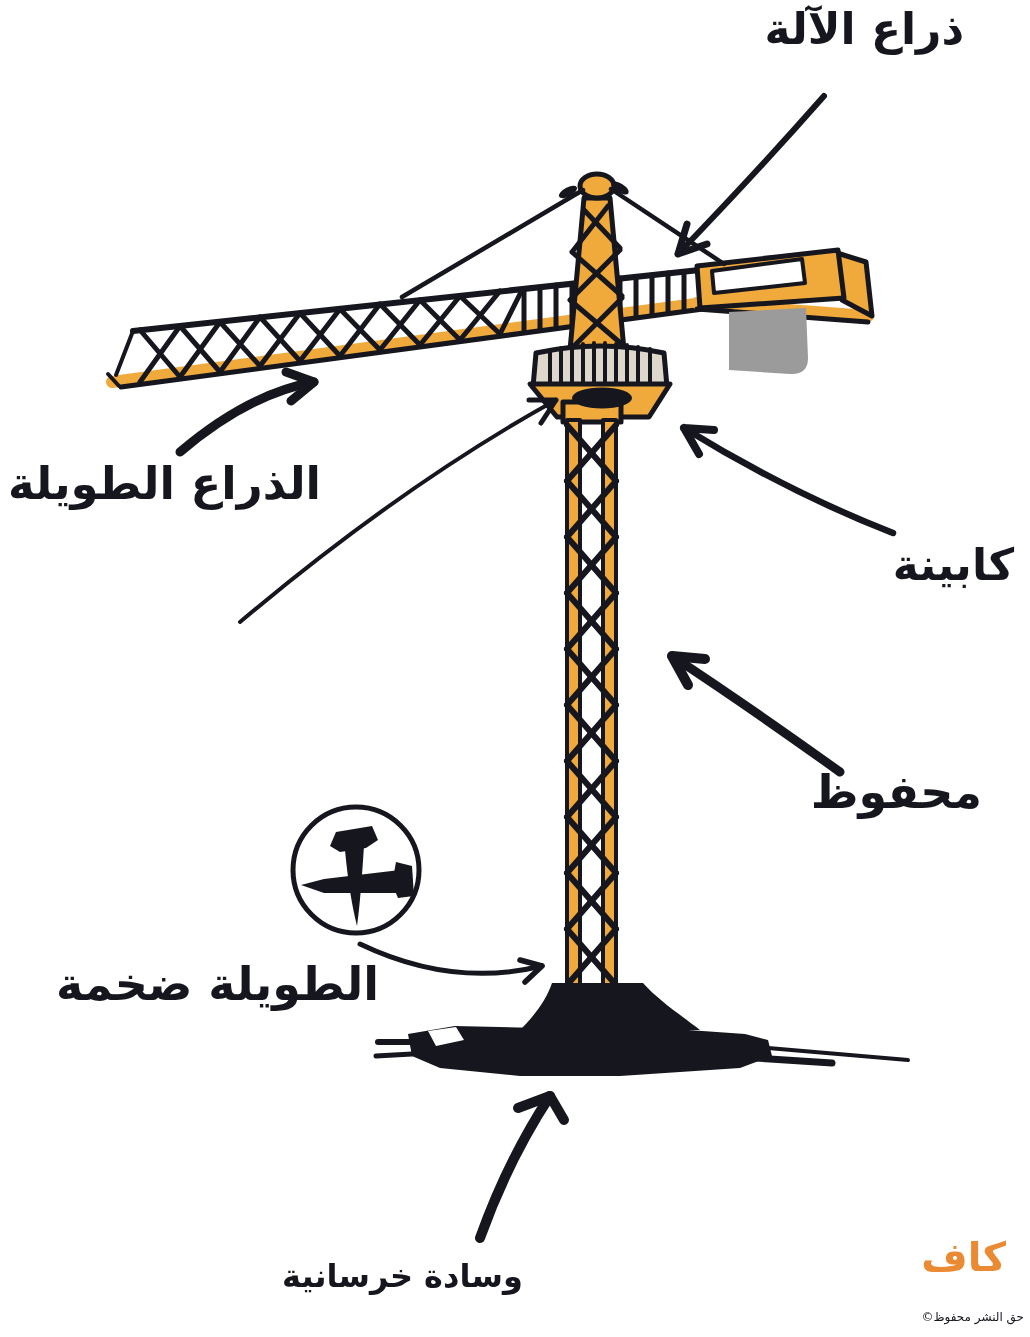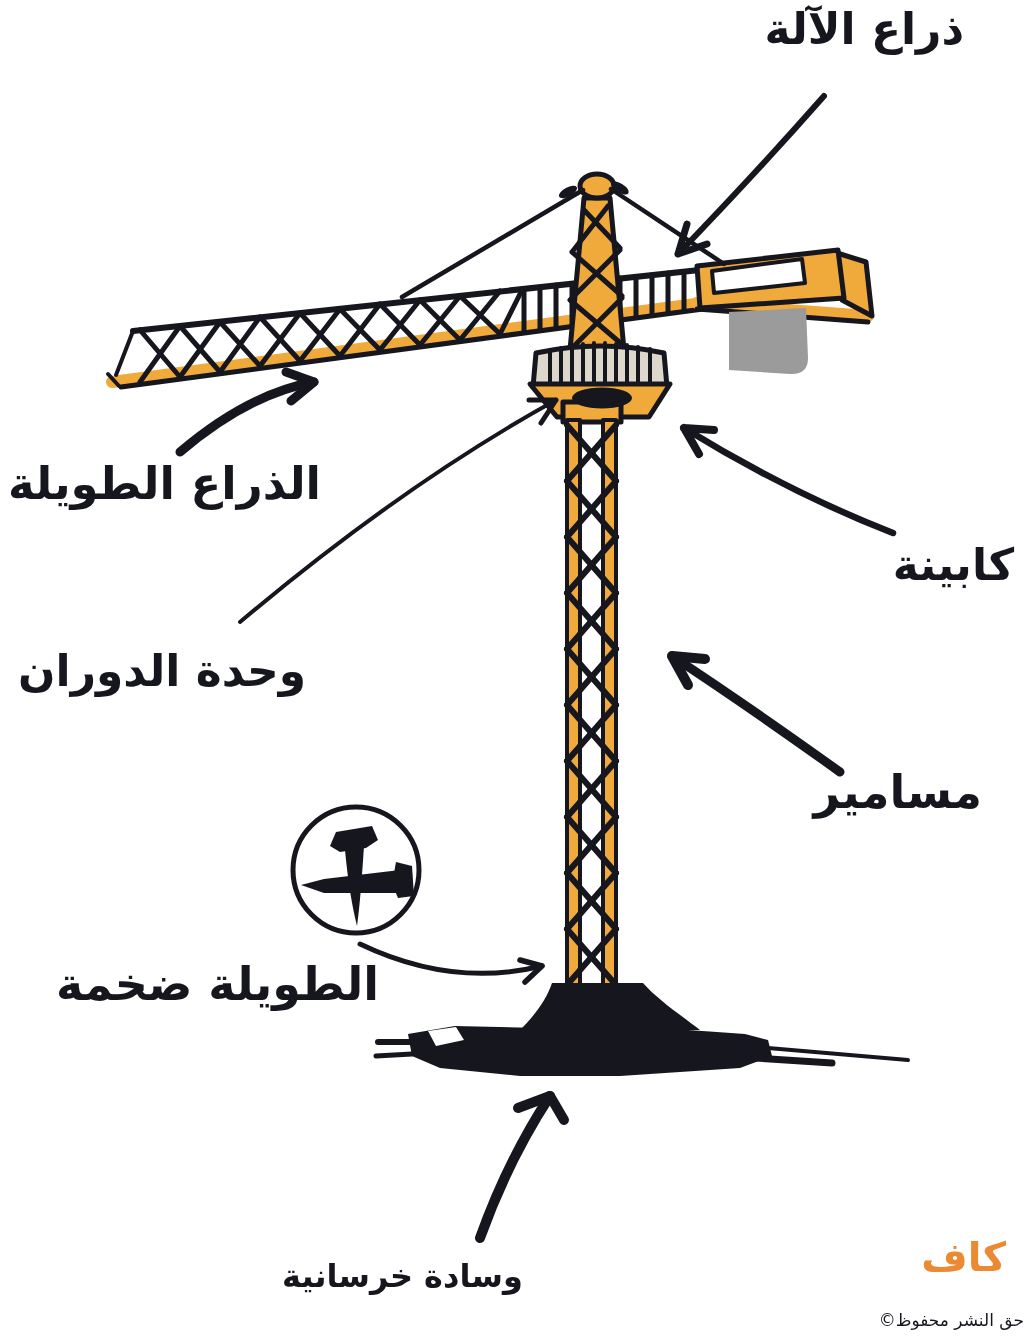--- a/index.html
+++ b/index.html
@@ -36,21 +36,21 @@
   .lbl-huge-nails{top:958px;left:56px;font-size:46px;}
   .lbl-concrete-pad{top:1258px;left:282px;font-size:32px;}
   .brand{
     position:absolute;right:24px;top:1236px;
     direction:rtl;color:var(--logo-orange);
     font-size:40px;font-weight:700;line-height:1.05;text-align:right;
   }
   .copyright{
     position:absolute;right:6px;top:1310px;
     direction:rtl;color:var(--ink);
-    font-size:17px;font-weight:400;
+    font-size:12px;font-weight:400;
   }
 </style>
 </head>
 <body>
 
 <div class="canvas">
 
   <svg width="1030" height="1337" viewBox="0 0 1030 1337">
 
     <g>
@@ -152,21 +152,20 @@
       <g>
         <path class="s-ink" stroke-width="10" d="M480 1238 Q508 1160 550 1096"></path>
         <path class="s-ink" stroke-width="10" d="M550 1096 L518 1108 M550 1096 L564 1120"></path>
       </g>
     </g>
   </svg>
 
   <div class="lbl lbl-machine-arm">ذراع الآلة</div>
   <div class="lbl lbl-cabin">كابينة</div>
   <div class="lbl lbl-long-arm">الذراع الطويلة</div>
-  <div class="lbl lbl-rotation-unit">وحدة الدوران</div>
-  <div class="lbl lbl-mast">مسامير</div>
+  <div class="lbl lbl-mast">محفوظ</div>
   <div class="lbl lbl-huge-nails">الطويلة ضخمة</div>
   <div class="lbl lbl-concrete-pad">وسادة خرسانية</div>
 
   <div class="brand">كاف</div>
   <div class="copyright">حق النشر محفوظ©</div>
 
 </div>
 
 </body></html>

